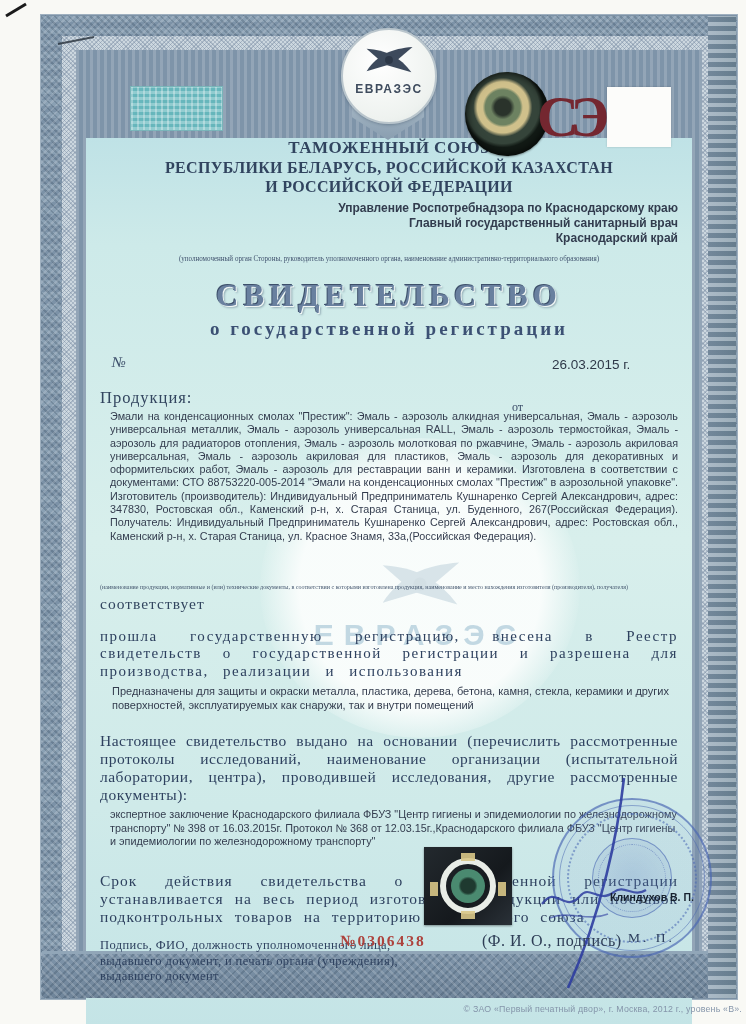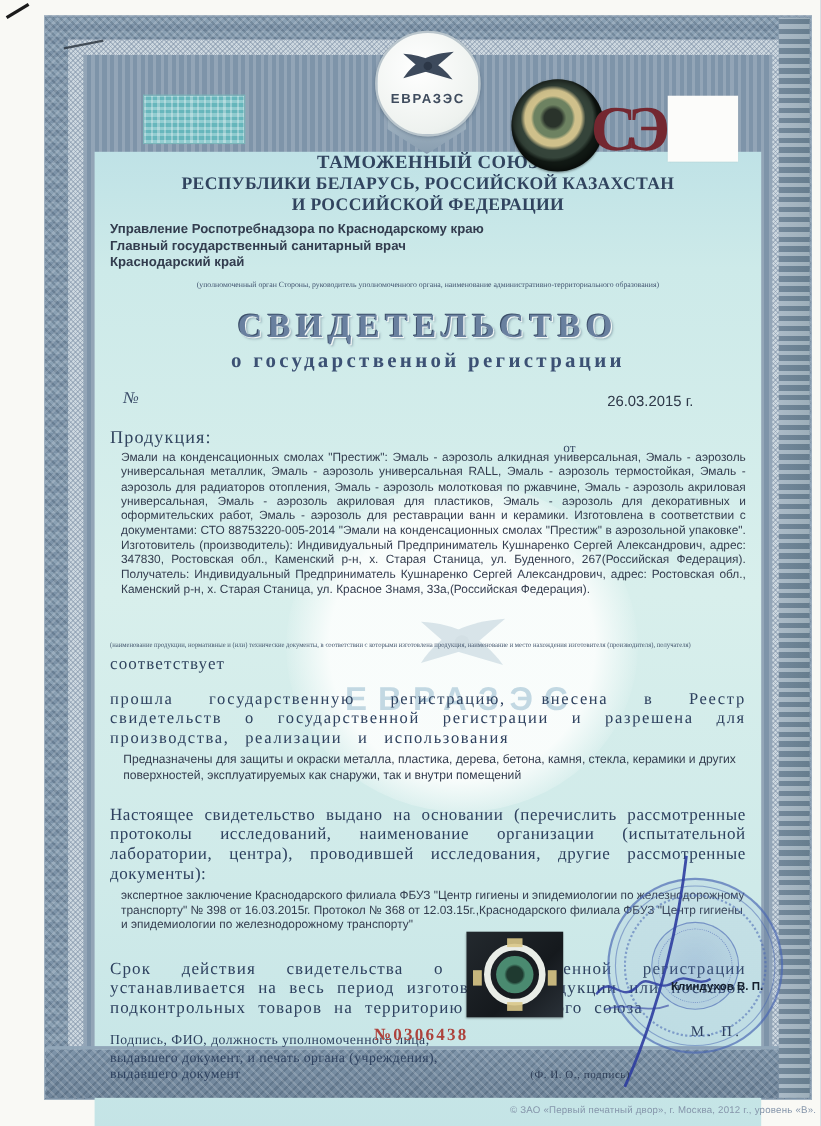--- a/index.html
+++ b/index.html
@@ -47,21 +47,21 @@
   .watermark .wm-swoosh { margin-top:118px; opacity:.35; }
   .wm-text { font-family:"Liberation Sans",sans-serif; font-weight:bold; font-size:30px;
     letter-spacing:10px; color:rgba(150,185,205,.55); margin-top:2px; }
 
   .content { position:relative; z-index:2; padding:0 14px; height:100%; }
 
   
   .union { margin-top:78px; text-align:center; color:#31445f; font-weight:bold; }
   .union .u1 { font-size:17px; letter-spacing:.5px; }
   .union .u2, .union .u3 { font-size:16px; letter-spacing:.3px; line-height:19px; }
-  .authority { margin-top:5px; text-align:left; font-family:"Liberation Sans",sans-serif;
+  .authority { margin-top:5px; text-align:right; font-family:"Liberation Sans",sans-serif;
     font-weight:bold; font-size:12px; line-height:15px; color:#323c4e; }
   .auth-note { margin-top:9px; text-align:center; font-size:7.2px; color:#40526e; white-space:nowrap;
     transform:scaleX(.98); }
 
   
   .title-main { margin-top:15px; text-align:center; font-weight:bold; font-size:31px;
     letter-spacing:5px; color:#69809f;
     text-shadow: 1px 1px 0 #f0f6f5, -1px -1px 0 #3e506b, 2px 2px 2px rgba(40,60,90,.35); }
   .title-sub { margin-top:4px; text-align:center; font-weight:bold; font-size:19px;
     letter-spacing:3px; color:#3c5174; }
@@ -139,21 +139,21 @@
     background:radial-gradient(circle, rgba(110,140,200,.10) 0 65%, rgba(110,140,200,.03)); }
   .stamp-r2 { position:absolute; inset:5px; border:1px solid rgba(72,102,178,.5); border-radius:50%; }
   .stamp-dots { position:absolute; inset:13px; border:2px dotted rgba(72,102,178,.55); border-radius:50%; }
   .stamp-inner { position:absolute; inset:38px; border:1.5px solid rgba(72,102,178,.6); border-radius:50%;
     background:radial-gradient(circle, rgba(90,120,190,.22), rgba(90,120,190,.05)); }
   .stamp-dots2 { position:absolute; inset:44px; border:1.5px dotted rgba(72,102,178,.5); border-radius:50%; }
 
   .sig-svg { position:absolute; left:528px; top:772px; }
   .signer-name { position:absolute; left:610px; top:891px; font-family:"Liberation Sans",sans-serif;
     font-weight:bold; font-size:10.5px; color:#16202e; }
-  .fio-note { position:absolute; left:482px; top:972px; font-size:10px; color:#2d3c55; letter-spacing:.5px; }
+  .fio-note { position:absolute; left:482px; top:932px; font-size:16px; color:#2d3c55; letter-spacing:.5px; }
   .mp { position:absolute; left:628px; top:930px; font-size:13.5px; letter-spacing:3px; color:#2b3c5c; }
   .serial { position:absolute; left:340px; top:932px; font-weight:bold; font-size:15.5px;
     letter-spacing:2px; color:#ad423c; }
 
   .pen-marks { position:absolute; left:0; top:0; }
 
   .footer { position:absolute; right:4px; top:1004px; font-family:"Liberation Sans",sans-serif;
     font-size:8.8px; letter-spacing:.2px; color:#8595aa; }
 </style>
 </head>

